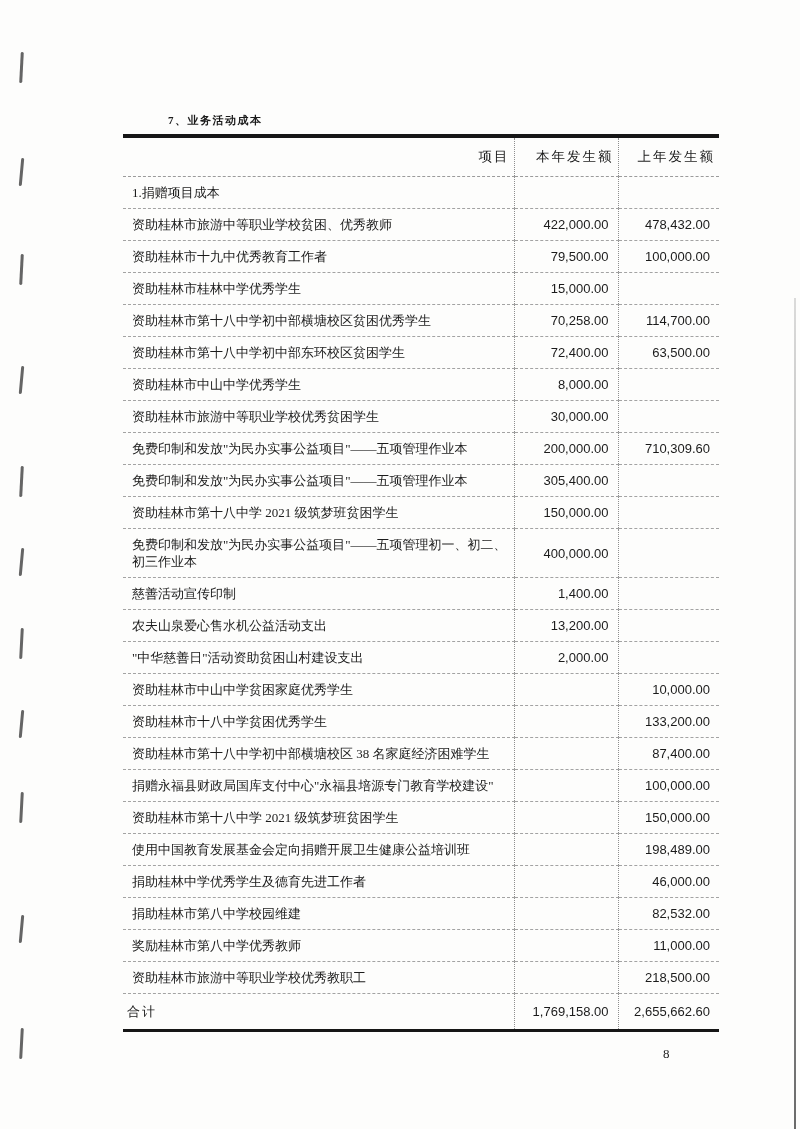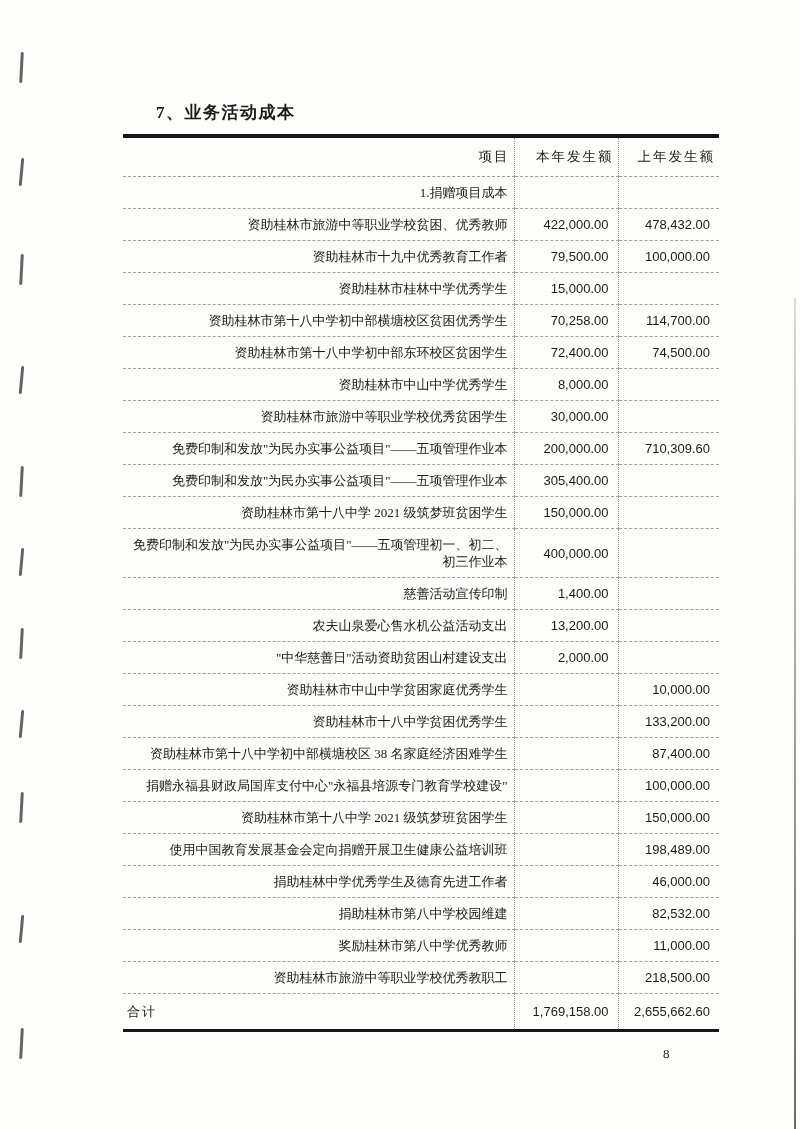--- a/index.html
+++ b/index.html
@@ -1,22 +1,22 @@
 <!DOCTYPE html>
 <html><head>
 <meta charset="utf-8">
 <style>
   html,body{margin:0;padding:0;background:#ffffff;}
   .page{
     position:relative;width:800px;height:1129px;background:#fdfdfc;
     font-family:"Liberation Serif", serif;color:#1b1b1b;overflow:hidden;
   }
   .title{
-    position:absolute;left:152px;top:97px;margin:4px;
-    font-size:17px;font-weight:bold;letter-spacing:1.5px;
+    position:absolute;left:152px;top:97px;margin:16px;
+    font-size:11px;font-weight:bold;letter-spacing:1.5px;
   }
   .cost-table{
     position:absolute;left:123px;top:134px;width:596px;
     border-collapse:collapse;table-layout:fixed;
     border-top:4px solid #161616;border-bottom:3px solid #161616;
   }
   .cost-table col.c1{width:391px;}
   .cost-table col.c2{width:104px;}
   .cost-table col.c3{width:101px;}
   .cost-table th{
@@ -25,21 +25,21 @@
   }
   .cost-table td{
     font-size:13px;line-height:17px;padding:7px 4px;
     border-bottom:1px dashed #a3a3a3;vertical-align:middle;
     word-break:break-all;
   }
   .cost-table th:nth-child(1),.cost-table td:nth-child(1),
   .cost-table th:nth-child(2),.cost-table td:nth-child(2){
     border-right:1px dotted #8e8e8e;
   }
-  .cost-table td.c-item{text-align:right;padding-left:9px;padding-right:6px;}
+  .cost-table td.c-item{text-align:left;padding-left:9px;padding-right:6px;}
   .cost-table td.c-num{
     text-align:right;padding-right:9px;
     font-family:"Liberation Sans", sans-serif;font-size:13px;margin-top:23px;
   }
   .cost-table tr.total td{padding-top:9px;padding-bottom:9px;border-bottom:none;text-align:right;}
   .cost-table tr.total td.c-item{text-align:left;letter-spacing:2px;padding-left:4px;}
   .page-number{
     position:absolute;left:663px;top:1046px;font-size:13px;
     font-family:"Liberation Serif", serif;
   }
@@ -109,21 +109,21 @@
     <td class="c-num"></td>
   </tr>
         <tr>
     <td class="c-item">资助桂林市第十八中学初中部横塘校区贫困优秀学生</td>
     <td class="c-num">70,258.00</td>
     <td class="c-num">114,700.00</td>
   </tr>
         <tr>
     <td class="c-item">资助桂林市第十八中学初中部东环校区贫困学生</td>
     <td class="c-num">72,400.00</td>
-    <td class="c-num">74,500.00</td>
+    <td class="c-num">63,500.00</td>
   </tr>
         <tr>
     <td class="c-item">资助桂林市中山中学优秀学生</td>
     <td class="c-num">8,000.00</td>
     <td class="c-num"></td>
   </tr>
         <tr>
     <td class="c-item">资助桂林市旅游中等职业学校优秀贫困学生</td>
     <td class="c-num">30,000.00</td>
     <td class="c-num"></td>

